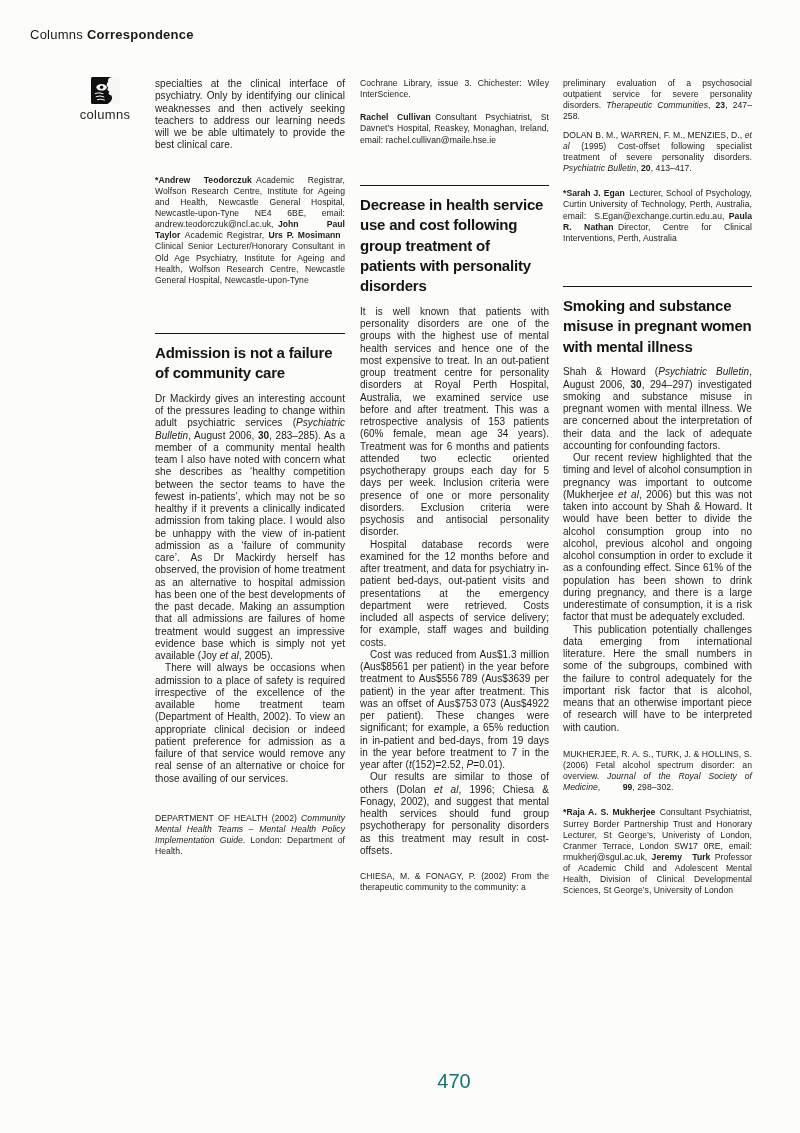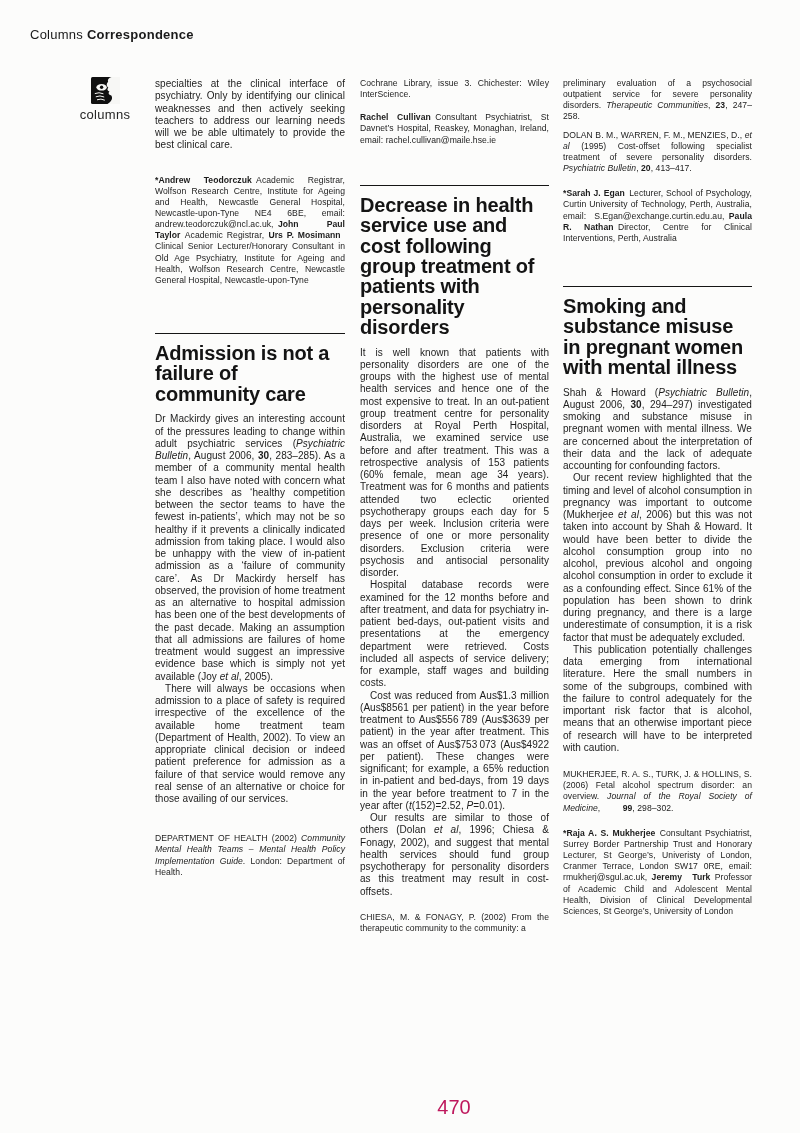--- a/index.html
+++ b/index.html
@@ -35,28 +35,28 @@
   .sig { margin-top:23px; }
   .sig-tight { margin-top:14px; }
   .ref { margin-top:7px; }
 
   .rule { border-top:1.6px solid #151515; height:0; }
   .rule-c1 { margin-top:47px; }
   .rule-c2 { margin-top:39px; }
   .rule-c3 { margin-top:42px; }
 
   h2.article-title {
-    font-size:20px; line-height:20.4px; font-weight:700;
+    font-size:15px; line-height:20.4px; font-weight:700;
     margin:9px 0 8px 0; letter-spacing:-.2px; color:#141414; text-align:left;
   }
   .body-start { margin-top:9px; }
 
   .page-number {
-    position:absolute; left:155px; width:598px; top:1096px;
-    text-align:center; font-size:20px; color:#be185d;
+    position:absolute; left:155px; width:598px; top:1070px;
+    text-align:center; font-size:20px; color:#0f766e;
   }
 </style>
 </head>
 <body>
 
 <div class="page-header">
   <span>Columns</span>
   <span> </span>
   <span class="strong">Correspondence</span>
 </div>

